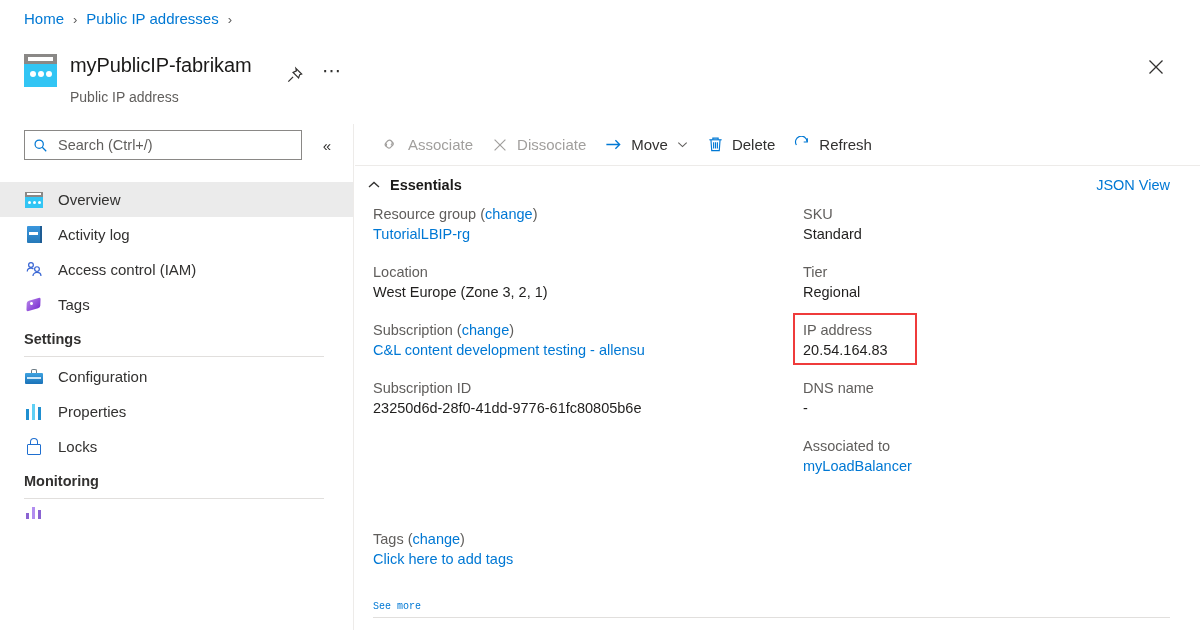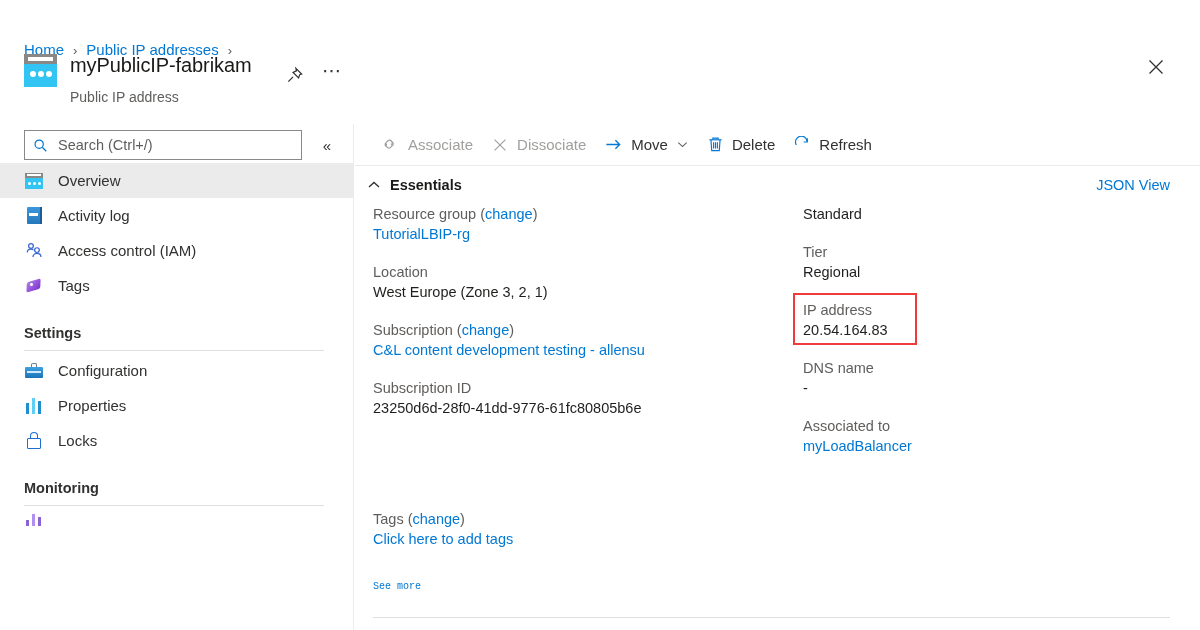--- a/index.html
+++ b/index.html
@@ -14,21 +14,20 @@
     position: relative;
     width: 1200px; height: 630px;
     background: #ffffff;
   }
 
   
   #breadcrumb {
     position: absolute; left: 24px; top: 10px;
     display: flex; align-items: flex-end;
     font-size: 15px;
-    margin-top: 31px;
   }
   #breadcrumb .crumb {
     color: #0078d4;
     cursor: pointer;
     white-space: nowrap;
   }
   #breadcrumb .sep {
     color: #5a5a5a;
     margin: 0 9px;
     font-size: 13px;
@@ -135,21 +134,21 @@
   }
   #search-input::placeholder { color: #605e5c; opacity: 1; }
   #collapse-btn {
     margin-left: 14px;
     width: 22px; height: 22px;
     display: flex; align-items: center; justify-content: center;
     color: #323130; font-size: 15px;
     cursor: pointer;
   }
 
-  .nav-list { margin-top: 3px; }
+  .nav-list { margin-top: 22px; }
   .nav-item {
     height: 35px;
     display: flex; align-items: center;
     padding-left: 24px;
     cursor: pointer;
     font-size: 15px;
     color: #323130;
   }
   .nav-item.selected { background: #ebebeb; }
   .nav-item .ico {
@@ -158,21 +157,21 @@
     position: relative;
     display: flex; align-items: center; justify-content: center;
   }
   .nav-item .lbl { line-height: 20px; }
 
   .nav-group-title {
     font-size: 14.5px;
     font-weight: bold;
     color: #323130;
     padding-left: 24px;
-    margin-top: 22px;
+    margin-top: 9px;
   }
   .nav-divider {
     height: 1px; background: #e1dfdd;
     margin: 9px 29px 2px 24px;
   }
 
   
   .ic-overview { width: 18px; height: 16px; position: relative; }
   .ic-overview .t { position: absolute; left:0; top:0; width:18px; height:5px; background:#8a8886; }
   .ic-overview .ti { position: absolute; left:2px; top:1.5px; width:14px; height:2px; background:#fff; }
@@ -582,20 +581,21 @@
 
         <div class="prop">
           <div class="prop-label">Subscription ID</div>
           <div class="prop-value">23250d6d-28f0-41dd-9776-61fc80805b6e</div>
         </div>
       </div>
 
       <div class="col-right">
 
         <div class="prop">
+          <div class="prop-label">SKU</div>
           <div class="prop-value">Standard</div>
         </div>
 
         <div class="prop">
           <div class="prop-label">Tier</div>
           <div class="prop-value">Regional</div>
         </div>
 
         <div class="prop ip-prop">
           <div id="ip-highlight"></div>

